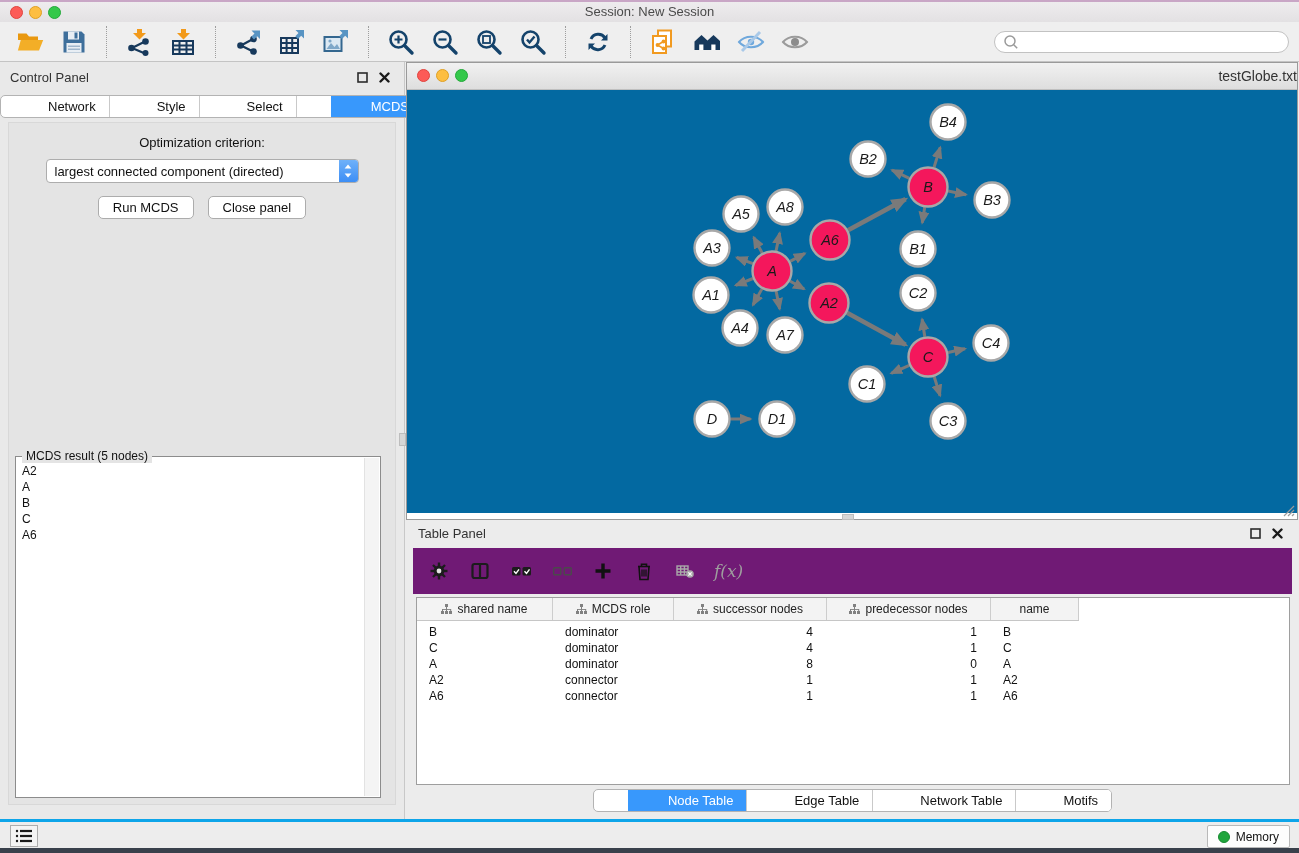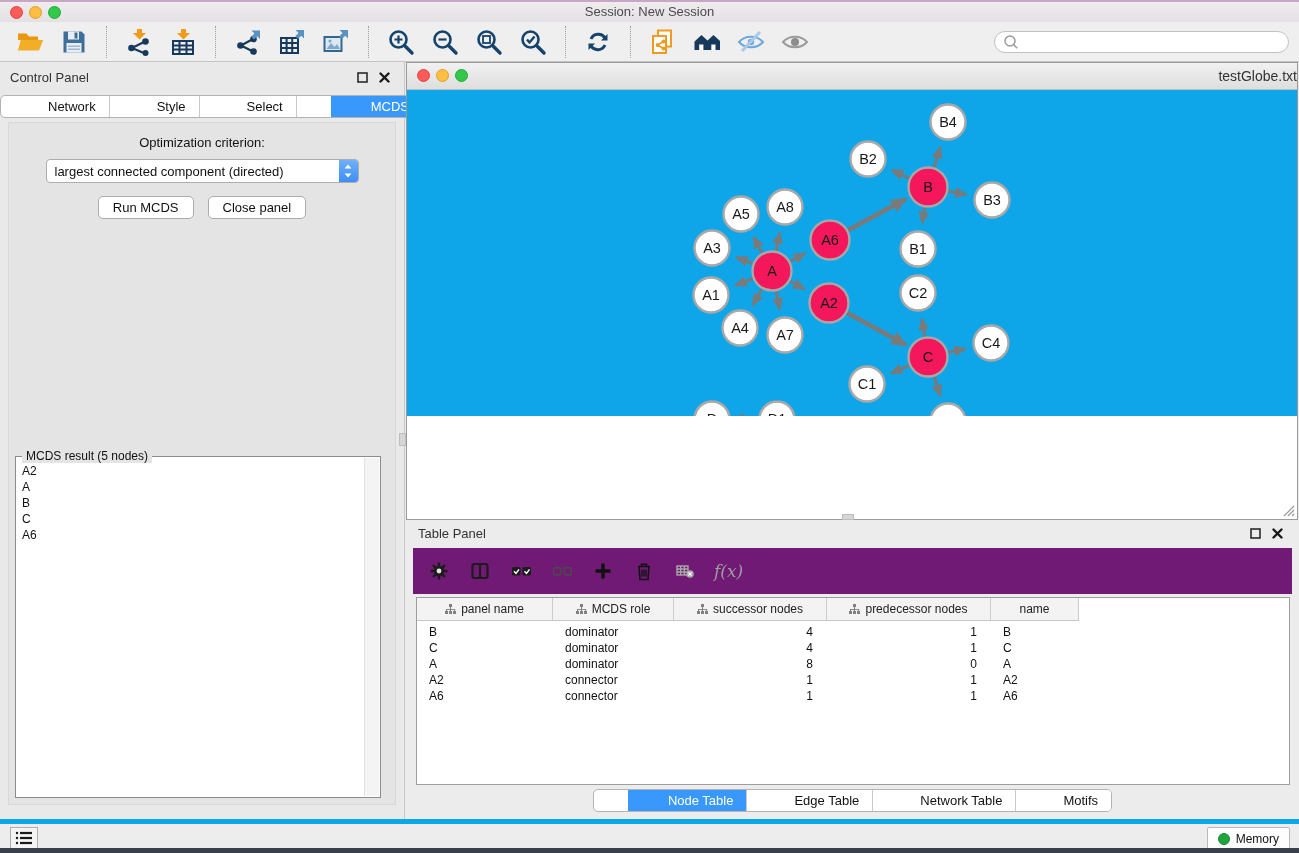--- a/index.html
+++ b/index.html
@@ -59,21 +59,21 @@
                line-height:16px;padding:2px 4px;overflow:hidden;color:#111;}
   .result-scroll{position:absolute;top:1px;bottom:1px;right:1px;width:14px;background:#F4F4F4;
                  border-left:1px solid #E2E2E2;}
   
   .netwin{position:absolute;left:406px;top:62px;width:892px;height:458px;background:#fff;
           border:1px solid #9A9A9A;box-sizing:border-box;}
   .net-title{height:26px;background:linear-gradient(#F1F1F1,#DEDEDE);
              border-bottom:1px solid #BFBFBF;position:relative;}
   .net-title .title{line-height:26px;font-size:14px;color:#333;text-align:right;}
   .net-title .tl{top:6px;}
-  .net-canvas{position:relative;width:100%;height:326px;background:#0ea5e9;overflow:hidden;}
+  .net-canvas{position:relative;width:100%;height:423px;background:#0369a1;overflow:hidden;font-style:italic;}
   .grip{position:absolute;right:2px;bottom:2px;width:14px;height:14px;}
   .sph1{position:absolute;left:399px;top:433px;width:7px;height:13px;background:#D6D6D6;
         border:1px solid #BDBDBD;box-sizing:border-box;}
   .sph2{position:absolute;left:842px;top:514px;width:12px;height:6px;background:#D6D6D6;
         border:1px solid #BDBDBD;box-sizing:border-box;}
   
   .tpanel{position:absolute;left:406px;top:521px;right:0;bottom:34px;background:#ECECEC;}
   .tp-toolbar{position:absolute;left:7px;right:7px;top:27px;height:46px;background:#701a75;
               display:flex;align-items:center;padding-left:14px;gap:17px;box-sizing:border-box;}
   .tpi{background:none;border:none;padding:0;width:24px;height:24px;display:flex;
@@ -84,21 +84,21 @@
   .tbl-head{display:flex;height:22px;border-bottom:1px solid #C6C6C6;width:fit-content;
             background:#F3F3F3;}
   .th{display:flex;align-items:center;justify-content:center;gap:5px;font-size:12px;color:#222;
       border-right:1px solid #CDCDCD;box-sizing:border-box;height:22px;}
   .tbl-body{padding-top:3px;}
   .tr{display:flex;height:16px;align-items:center;}
   .td{font-size:12px;color:#111;box-sizing:border-box;padding:0 14px 0 12px;white-space:nowrap;}
   #table-tabs-wrap{position:absolute;left:0;right:0;bottom:7px;text-align:center;}
   
   .statusbar{position:absolute;left:0;right:0;top:819px;height:21px;background:#EDEDED;
-             border-top:5px solid #0ea5e9;box-sizing:border-box;}
+             border-top:3px solid #0ea5e9;box-sizing:border-box;}
   .list-btn{position:absolute;left:10px;top:3px;width:28px;height:22px;background:#F4F4F4;
             border:1px solid #ADADAD;display:flex;align-items:center;justify-content:center;padding:0;}
   .mem-btn{position:absolute;right:9px;top:3px;height:23px;background:#FDFDFD;
            border:1px solid #B9B9B9;border-radius:2px;display:flex;align-items:center;gap:6px;
            padding:0 10px;font-size:12px;font-family:inherit;color:#111;}
   .mem-dot{width:12px;height:12px;border-radius:50%;background:#1FA53C;border:1px solid #178A31;
            box-sizing:border-box;}
   .bottom-strip{position:absolute;left:0;right:0;top:848px;height:5px;background:#39404B;}
 </style>
 </head>
@@ -495,21 +495,21 @@
                   <rect x="4" y="7" width="3" height="3"></rect>
                   <rect x="8" y="7" width="3" height="3"></rect>
                   <rect x="5" y="3" width="1" height="2.4"></rect>
                   <rect x="1" y="5" width="9" height="0.9"></rect>
                   <rect x="1" y="5" width="1" height="2.2"></rect>
                   <rect x="9.2" y="5" width="1" height="2.2"></rect>
                   <rect x="5" y="5" width="1" height="2.2"></rect>
                 </g>
               </svg>
             </span>
-            <span>panel name</span>
+            <span>shared name</span>
           </div>
           <div class="th" style="width: 121px;">
             <span style="display: inline-flex;">
               <svg width="11" height="11" viewBox="0 0 11 11">
                 <g fill="#808080">
                   <rect x="4" y="0" width="3" height="3"></rect>
                   <rect x="0" y="7" width="3" height="3"></rect>
                   <rect x="4" y="7" width="3" height="3"></rect>
                   <rect x="8" y="7" width="3" height="3"></rect>
                   <rect x="5" y="3" width="1" height="2.4"></rect>

